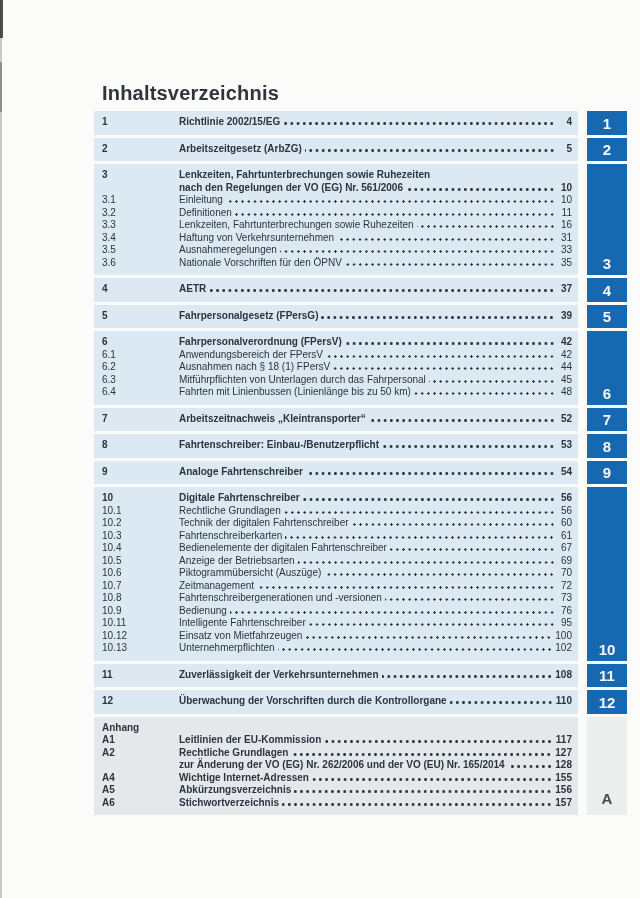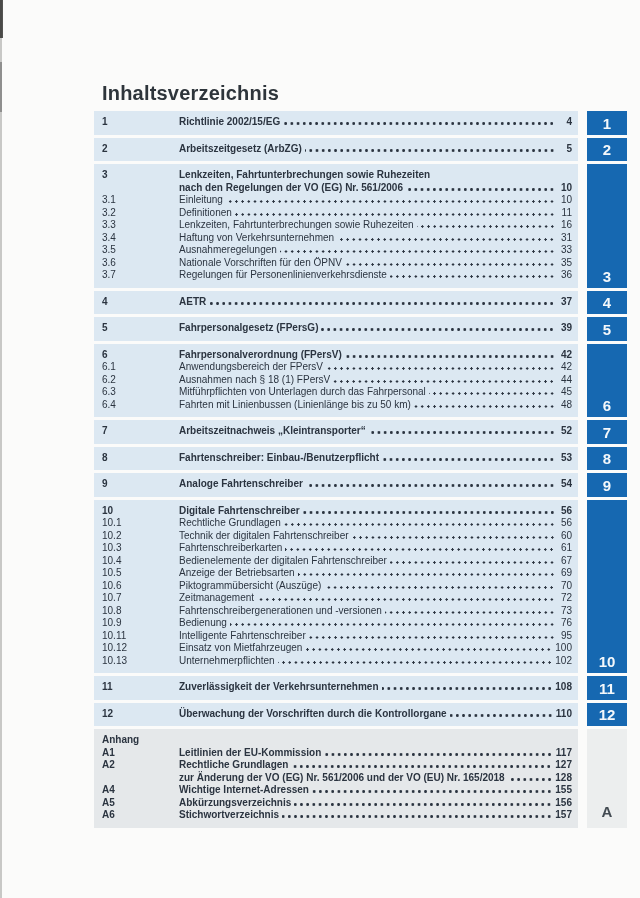--- a/index.html
+++ b/index.html
@@ -156,26 +156,20 @@
             <div class="ttl">Ausnahmeregelungen</div>
             <div class="leader"></div>
             <div class="pnum">33</div>
           </div>
           <div class="row">
             <div class="num">3.6</div>
             <div class="ttl">Nationale Vorschriften für den ÖPNV</div>
             <div class="leader"></div>
             <div class="pnum">35</div>
           </div>
-          <div class="row">
-            <div class="num">3.7</div>
-            <div class="ttl">Regelungen für Personenlinienverkehrsdienste</div>
-            <div class="leader"></div>
-            <div class="pnum">36</div>
-          </div>
         </div>
         <div class="tab">
           <div class="tlabel">3</div>
         </div>
       </div>
       <div class="section">
         <div class="band">
           <div class="row bold">
             <div class="num">4</div>
             <div class="ttl">AETR</div>
@@ -400,21 +394,21 @@
             <div class="pnum">117</div>
           </div>
           <div class="row bold">
             <div class="num">A2</div>
             <div class="ttl">Rechtliche Grundlagen</div>
             <div class="leader"></div>
             <div class="pnum">127</div>
           </div>
           <div class="row bold">
             <div class="num"></div>
-            <div class="ttl">zur Änderung der VO (EG) Nr. 561/2006 und der VO (EU) Nr. 165/2018</div>
+            <div class="ttl">zur Änderung der VO (EG) Nr. 262/2006 und der VO (EU) Nr. 165/2014</div>
             <div class="leader"></div>
             <div class="pnum">128</div>
           </div>
           <div class="row bold">
             <div class="num">A4</div>
             <div class="ttl">Wichtige Internet-Adressen</div>
             <div class="leader"></div>
             <div class="pnum">155</div>
           </div>
           <div class="row bold">

